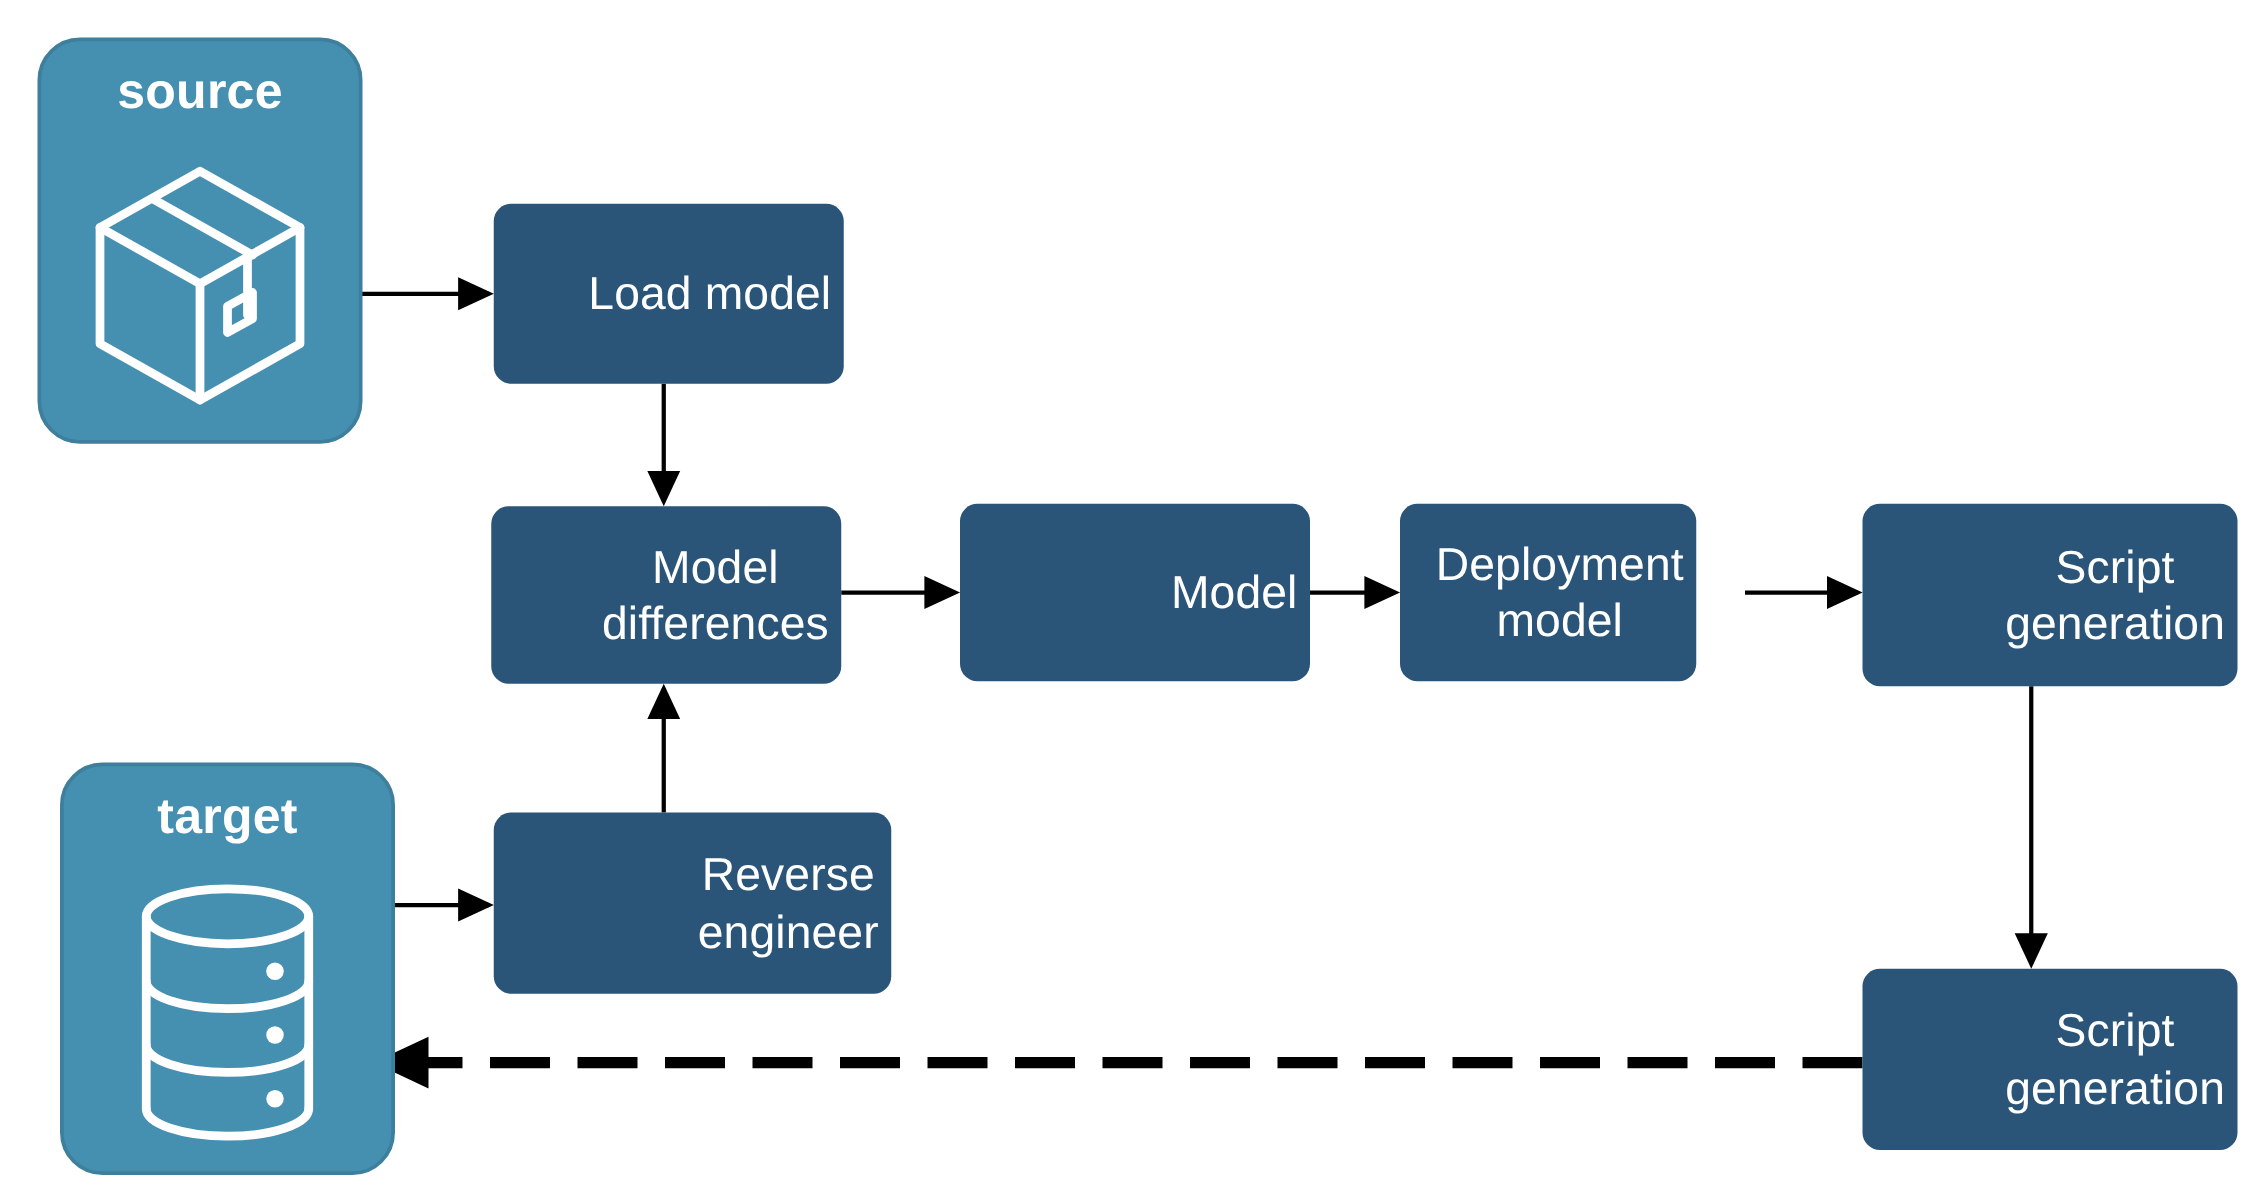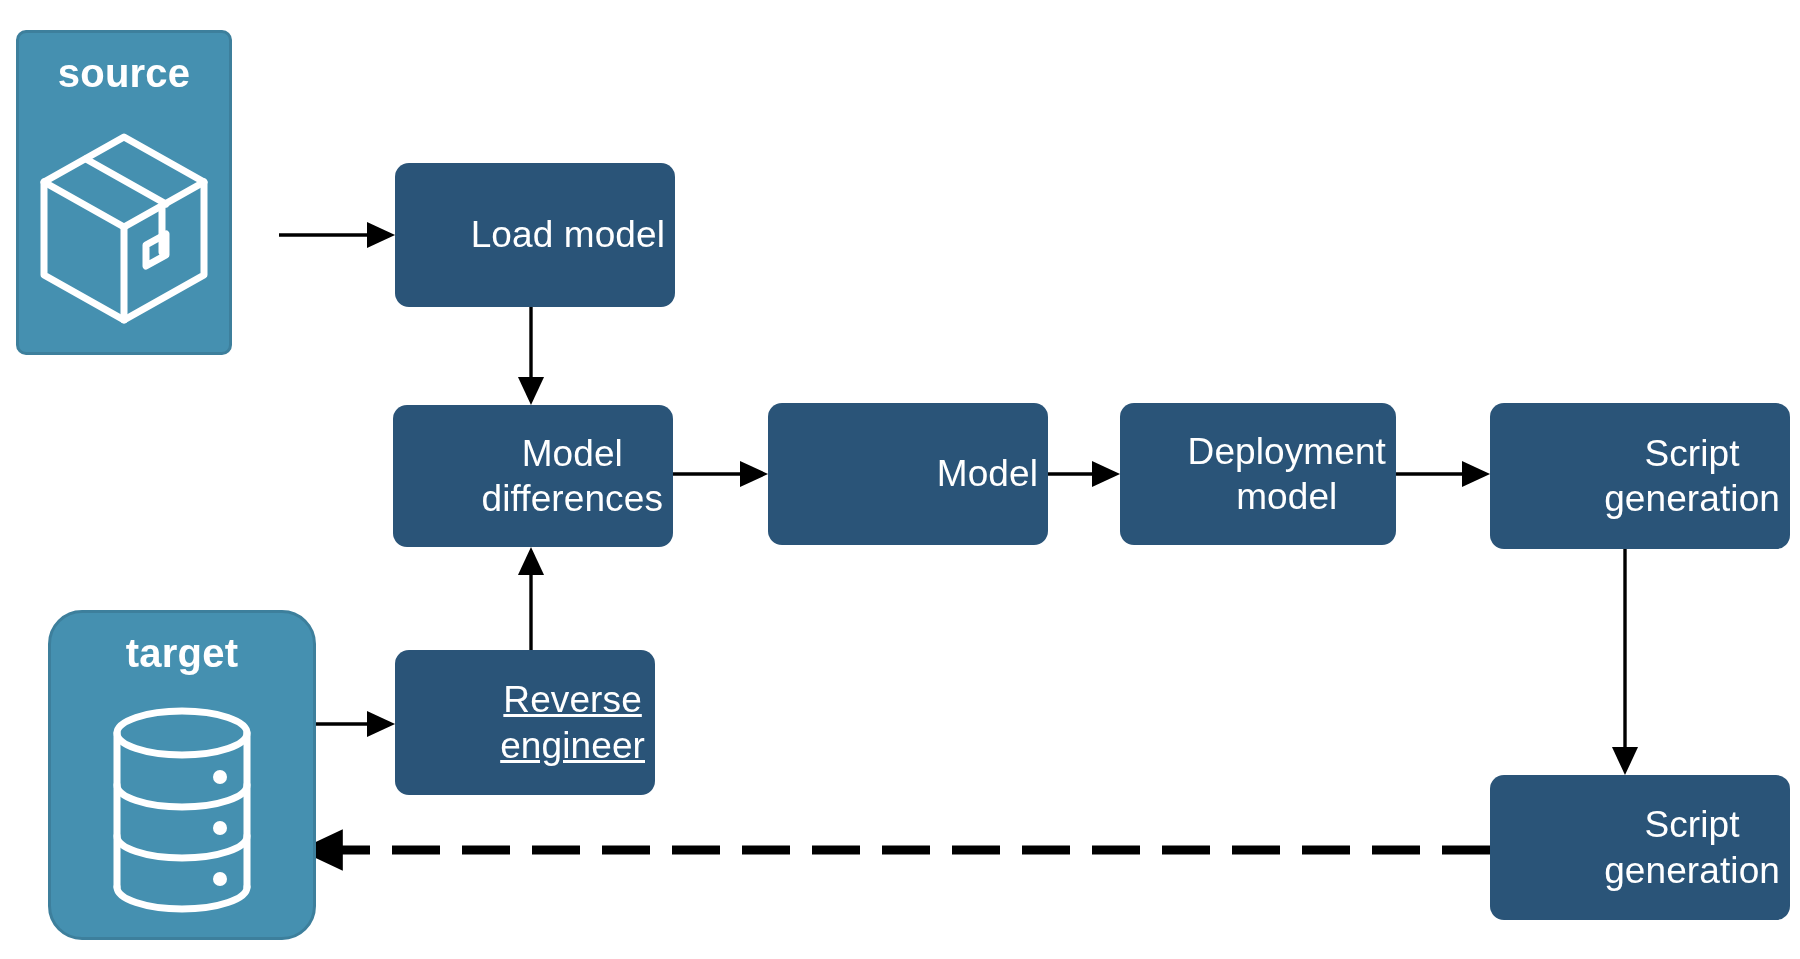--- a/index.html
+++ b/index.html
@@ -62,26 +62,26 @@
   }
   .endpoint .ep-icon {
     flex: 1;
     display: flex;
     align-items: center;
     justify-content: center;
     width: 100%;
   }
 
   
-  #node-source        { left: 16px;   top: 30px;  width: 216px; height: 325px; border-radius: 10px; }
+  #node-source        { left: 30px;   top: 30px;  width: 260px; height: 325px; }
   #node-target        { left: 48px;   top: 610px; width: 268px; height: 330px; }
   #node-load-model    { left: 395px;  top: 163px; width: 280px; height: 144px; }
   #node-model-compare { left: 393px;  top: 405px; width: 280px; height: 142px; }
   #node-model-diff    { left: 768px;  top: 403px; width: 280px; height: 142px; }
-  #node-deploy-plan   { left: 1120px; top: 403px; width: 276px; height: 142px; }
+  #node-deploy-plan   { left: 1120px; top: 403px; width: 237px; height: 142px; }
   #node-script-gen    { left: 1490px; top: 403px; width: 300px; height: 146px; }
   #node-script-exec   { left: 1490px; top: 775px; width: 300px; height: 145px; }
 </style>
 </head>
 <body>
 
 <div id="canvas">
 
   <svg class="edges" viewBox="0 0 1800 959" xmlns="http://www.w3.org/2000/svg">
     <defs>
@@ -179,21 +179,21 @@
     </div>
   </div>
 
   <div class="node proc" id="node-script-gen">
     <div>
       <span class="lbl">Script</span>
       <span class="lbl">generation</span>
     </div>
   </div>
 
-  <div class="node proc" id="node-reverse-eng" style="left:395px; top:650px; width:260px; height:145px;text-decoration:underline;">
+  <div class="node proc" id="node-reverse-eng" style="left:395px; top:650px; width:318px; height:145px;">
     <div>
       <span class="lbl">Reverse</span>
       <span class="lbl">engineer</span>
     </div>
   </div>
 
   <div class="node proc" id="node-script-exec">
     <div>
       <span class="lbl">Script</span>
       <span class="lbl">generation</span>

